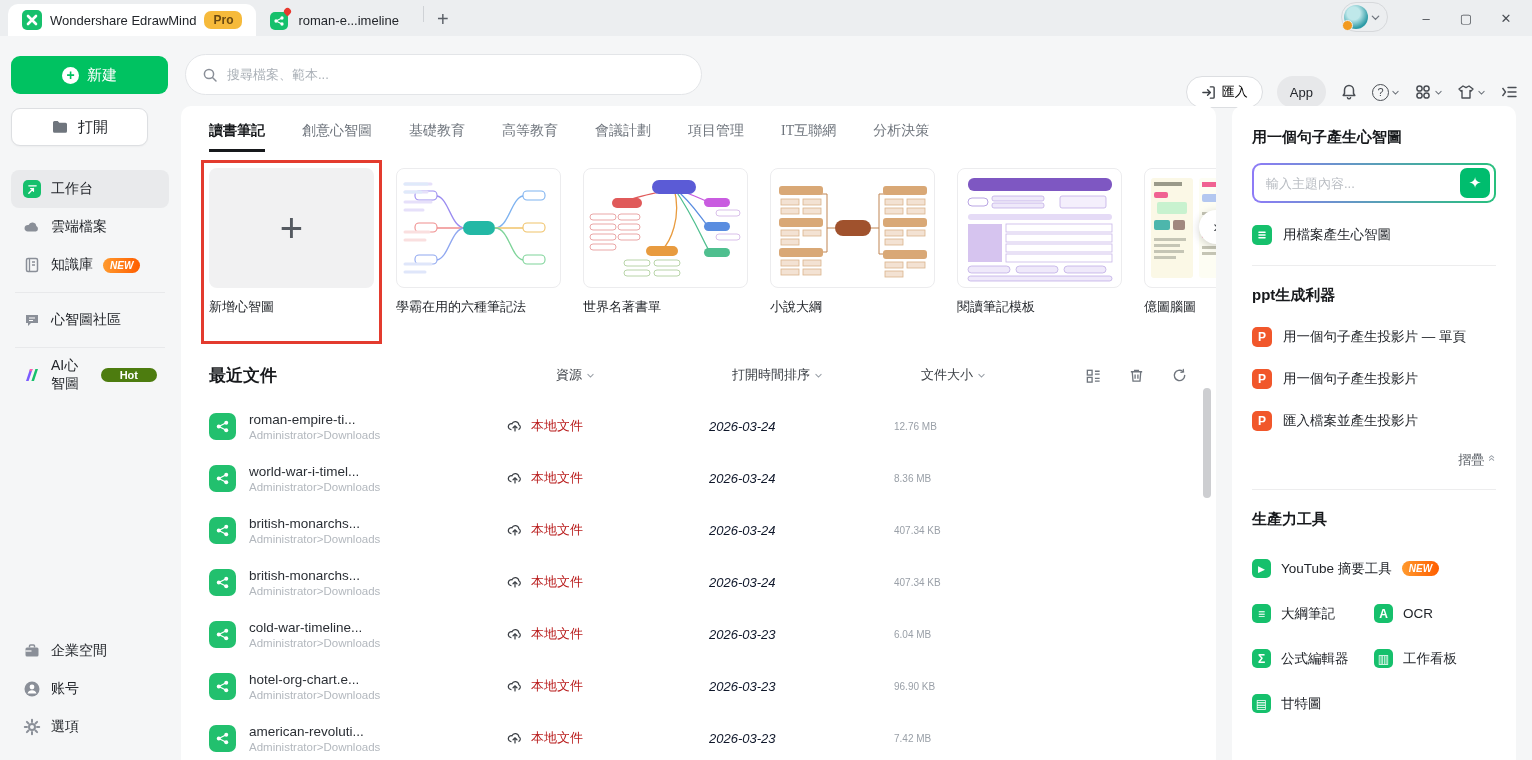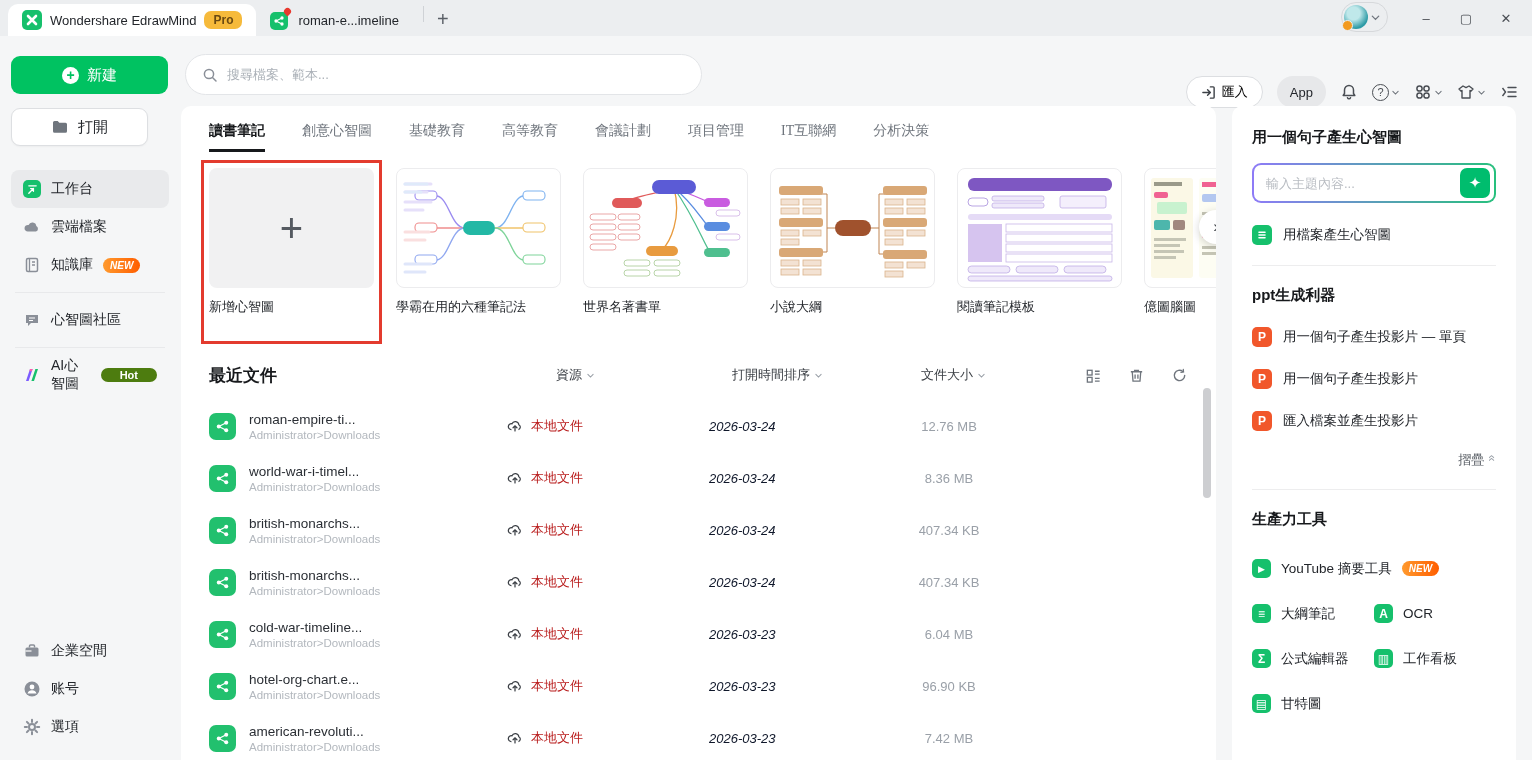--- a/index.html
+++ b/index.html
@@ -106,21 +106,21 @@
   .rows { margin-top:8px; }
   .frow { display:grid; grid-template-columns:290px 200px 195px 110px 1fr;
     align-items:center; height:52px; cursor:pointer; border-radius:8px; }
   .fname-wrap { display:flex; align-items:center; gap:13px; }
   .f-ic { width:27px; height:27px; border-radius:7px; background:#22c06e; flex:0 0 27px;
     display:flex; align-items:center; justify-content:center; }
   .fmeta .nm { font-size:13.5px; color:#2a2e34; }
   .fmeta .pth { font-size:11.5px; color:#b3b8be; margin-top:2px; }
   .fsrc { display:flex; align-items:center; gap:8px; padding-left:8px; color:#b91c1c; font-size:13px; }
   .fdate { color:#0f172a; font-size:13px; padding-left:10px;font-style:italic; }
-  .fsize { color:#9aa0a8; font-size:13px; text-align:center; }
+  .fsize { color:#9aa0a8; font-size:10px; text-align:left; }
   .scroll-thumb { position:absolute; right:5px; top:282px; width:8px; height:110px;
     background:#cdced1; border-radius:4px; cursor:pointer; }
 
   
   .right-card { position:absolute; left:1232px; top:106px; width:284px; height:654px;
     background:#fff; border-radius:10px 10px 0 0; padding:22px 20px; overflow:hidden; }
   .rp-title { font-size:15px; font-weight:bold; color:#17191c; }
   .ai-input { margin-top:16px; height:40px; border-radius:9px; border:2px solid transparent;
     background:linear-gradient(#fff,#fff) padding-box,
                linear-gradient(90deg,#8e7bf7,#27c07d) border-box;

